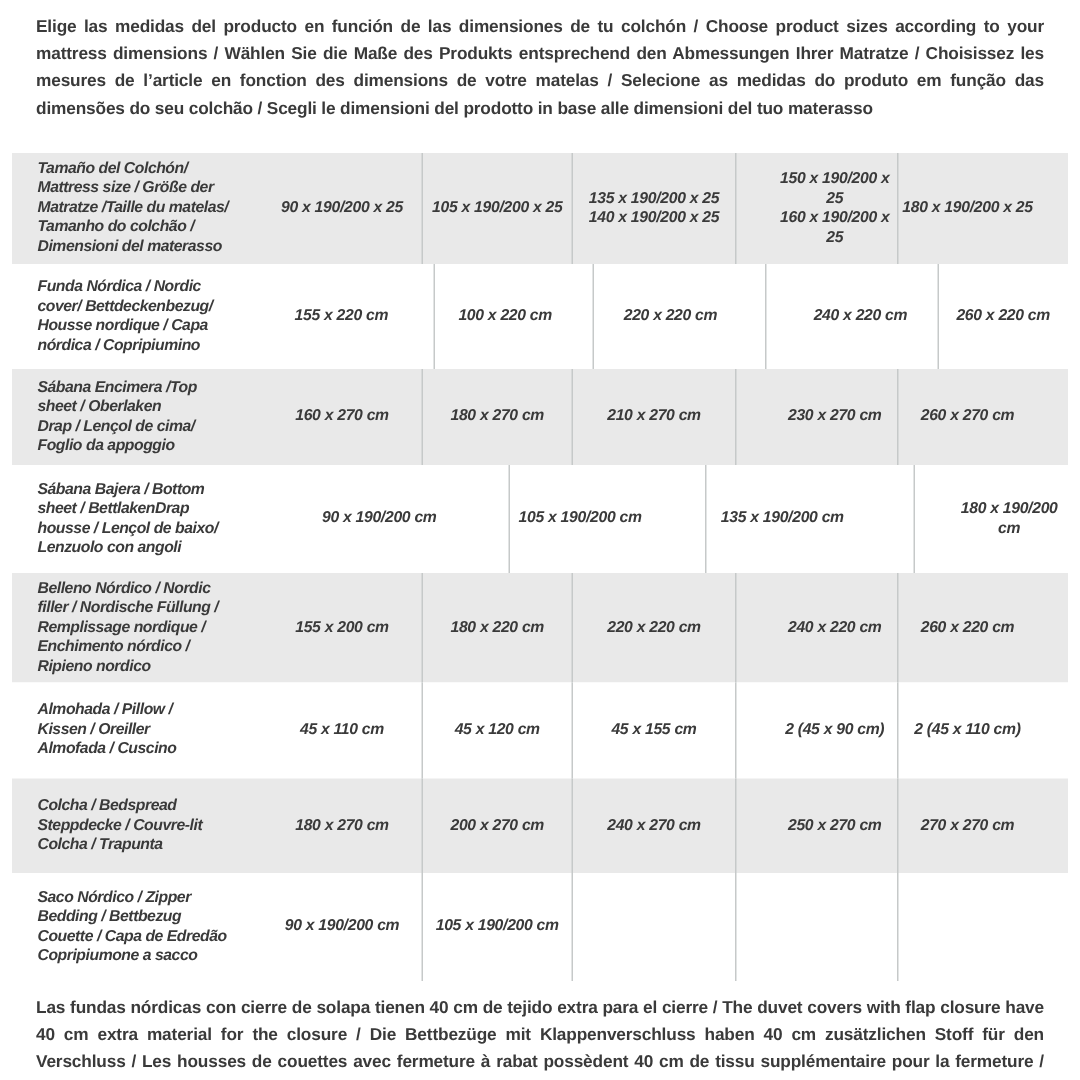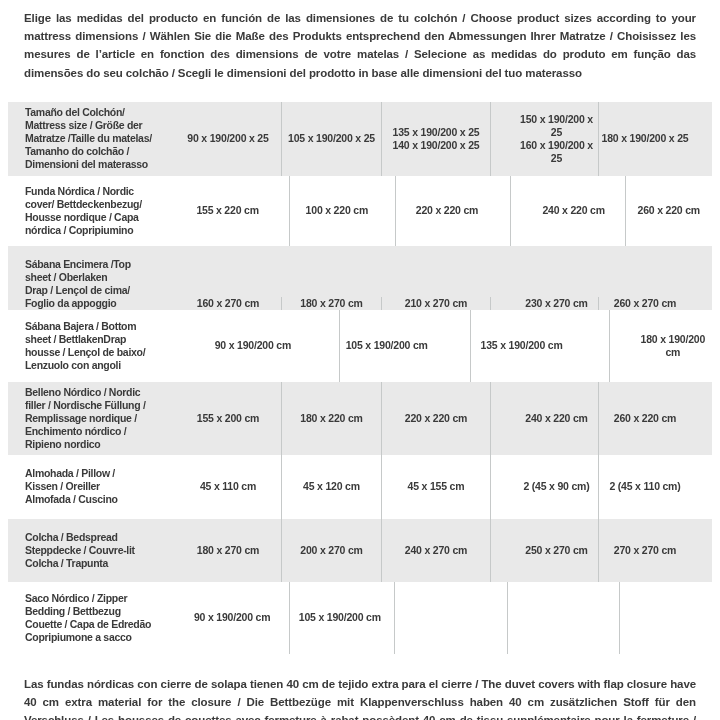--- a/index.html
+++ b/index.html
@@ -25,39 +25,40 @@
     font-size: 11.5px;
     line-height: 18.2px;
     text-align: justify;
     letter-spacing: -0.1px;
     margin: 0 24px;
     color: var(--text, #3a3a3a);
   }
   .intro { padding-top: 9px; margin-bottom: 20px; }
   .footnote { padding-top: 9px; }
   .size-table {
-    margin: 12px 8px;
+    margin: 0 8px;
+    font-style: italic;
   }
   .row {
     display: flex;
     align-items: stretch;
     background: var(--row-bg, #ffffff);
   }
   .row.alt {
     background: var(--alt-row-bg, #e9e9e9);
   }
   
   .row:nth-child(1) { height: 74px; }
   .row:nth-child(2) { height: 70px; gap: 12px; }
-  .row:nth-child(3) { height: 64px; align-items: flex-end; }
+  .row:nth-child(3) { height: 64px; }
   .row:nth-child(4) { height: 72px; gap: 36px; }
   .row:nth-child(5) { height: 73px; }
   .row:nth-child(6) { height: 64px; }
   .row:nth-child(7) { height: 63px; }
-  .row:nth-child(8) { height: 72px; justify-content: space-between; }
+  .row:nth-child(8) { height: 72px; }
   .cell {
     display: flex;
     align-items: center;
     box-sizing: border-box;
     font-weight: bold;
     font-size: 10.5px;
     line-height: 13px;
     white-space: pre-line;
   }
   .cell.label {

